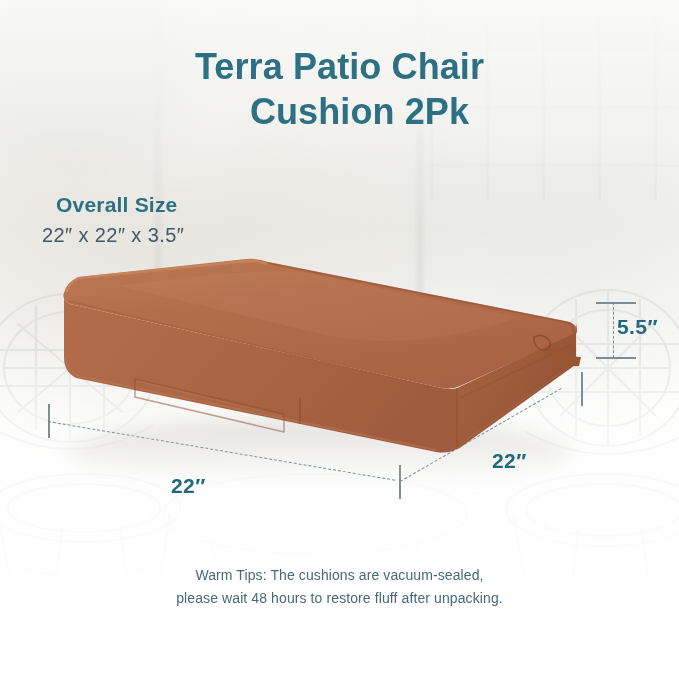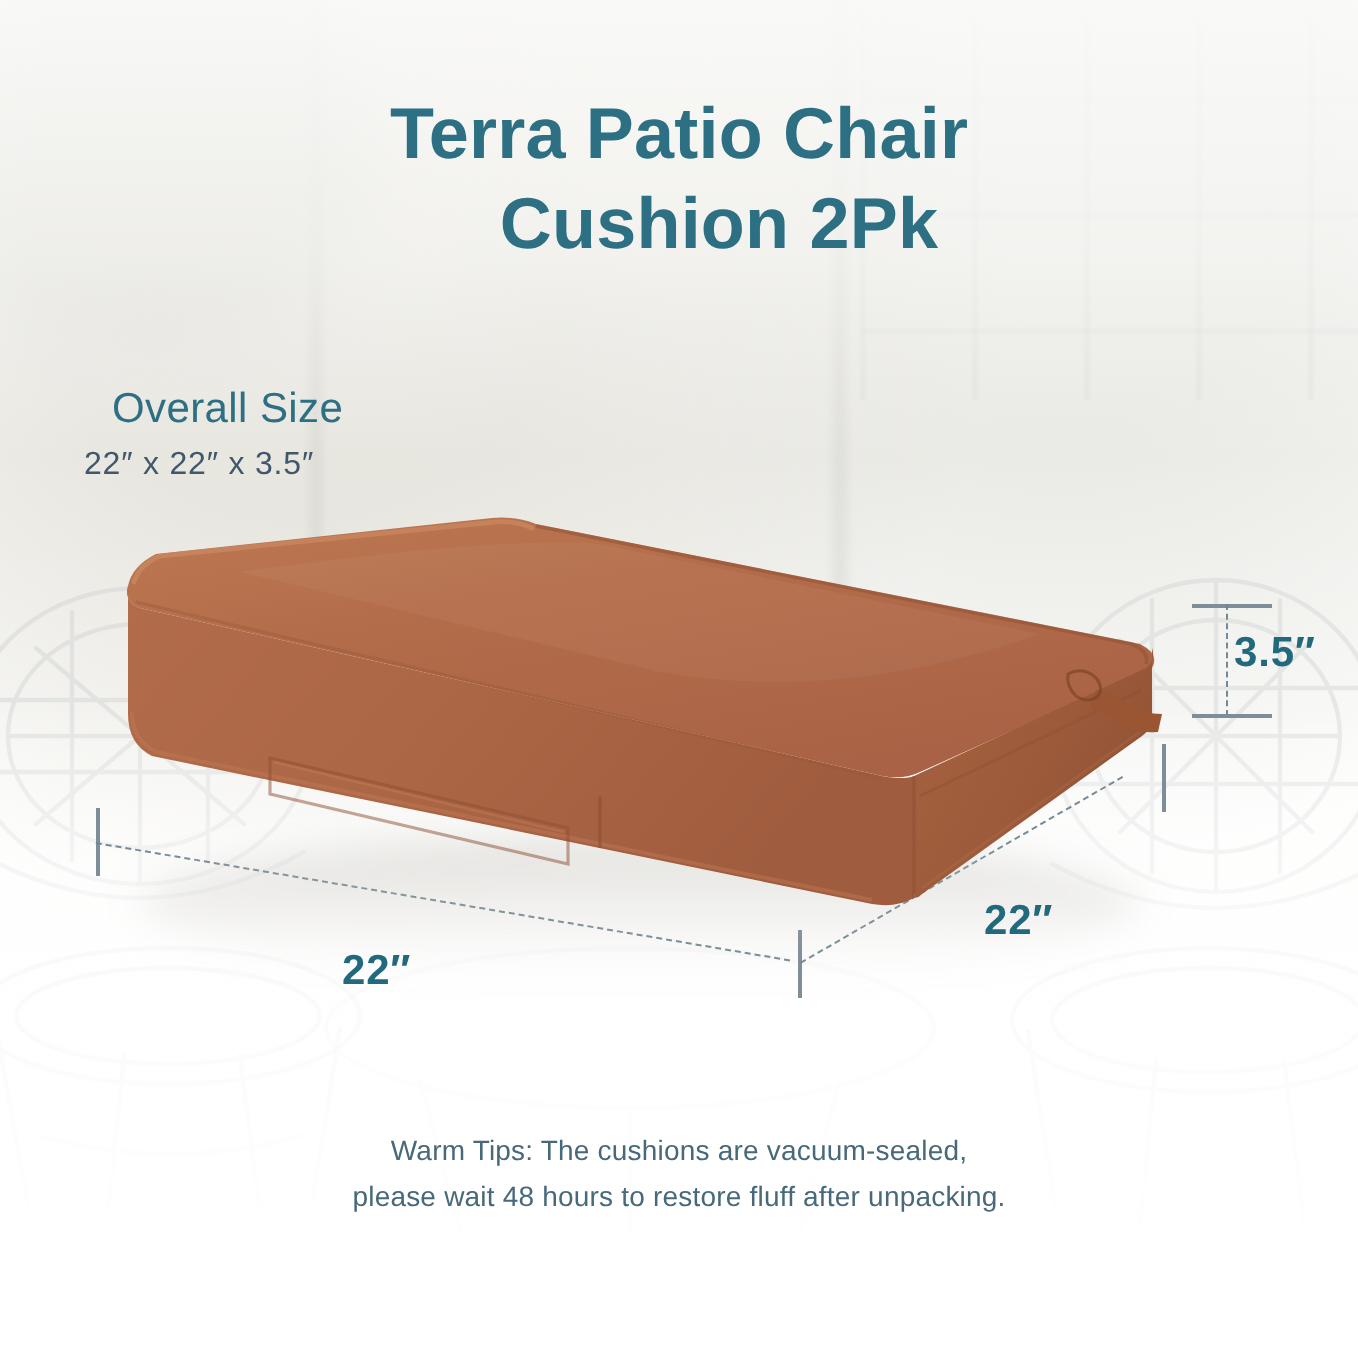--- a/index.html
+++ b/index.html
@@ -51,25 +51,25 @@
   
   .title{
     position:absolute;left:0;right:0;top:44px;text-align:center;
     color:#2e7083;font-size:36px;font-weight:bold;line-height:1.26;
     letter-spacing:.1px;
   }
   .title .l2{display:block;padding-left:40px;}
 
   .size-label{
     position:absolute;left:56px;top:193px;
-    color:#2e7083;font-size:21px;font-weight:normal;letter-spacing:.2px;
+    color:#2e7083;font-size:21px;font-weight:bold;letter-spacing:.2px;
   }
   .size-value{
     position:absolute;left:42px;top:224px;
-    color:#41576b;font-size:16px;letter-spacing:.4px;
+    color:#41576b;font-size:20px;letter-spacing:.4px;
   }
 
   .tips{
     position:absolute;left:0;right:0;top:564px;text-align:center;
     color:#47697a;font-size:14px;line-height:1.62;letter-spacing:.1px;
   }
   .tips .l2{display:block;}
 
   
   .dim-num{position:absolute;color:#23697e;font-size:21px;font-weight:bold;letter-spacing:.4px;}
@@ -225,20 +225,20 @@
   <div class="title">
     <span>Terra Patio Chair</span>
     <span class="l2">Cushion 2Pk</span>
   </div>
 
   <div class="size-label">Overall Size</div>
   <div class="size-value">22″ x 22″ x 3.5″</div>
 
   <div class="dim-num dim-w">22″</div>
   <div class="dim-num dim-d">22″</div>
-  <div class="dim-num dim-h">3.5″</div>
+  <div class="dim-num dim-h">5.5″</div>
 
   <div class="tips">
     <span>Warm Tips: The cushions are vacuum-sealed,</span>
     <span class="l2">please wait 48 hours to restore fluff after unpacking.</span>
   </div>
 
 </div>
 
 </body></html>

